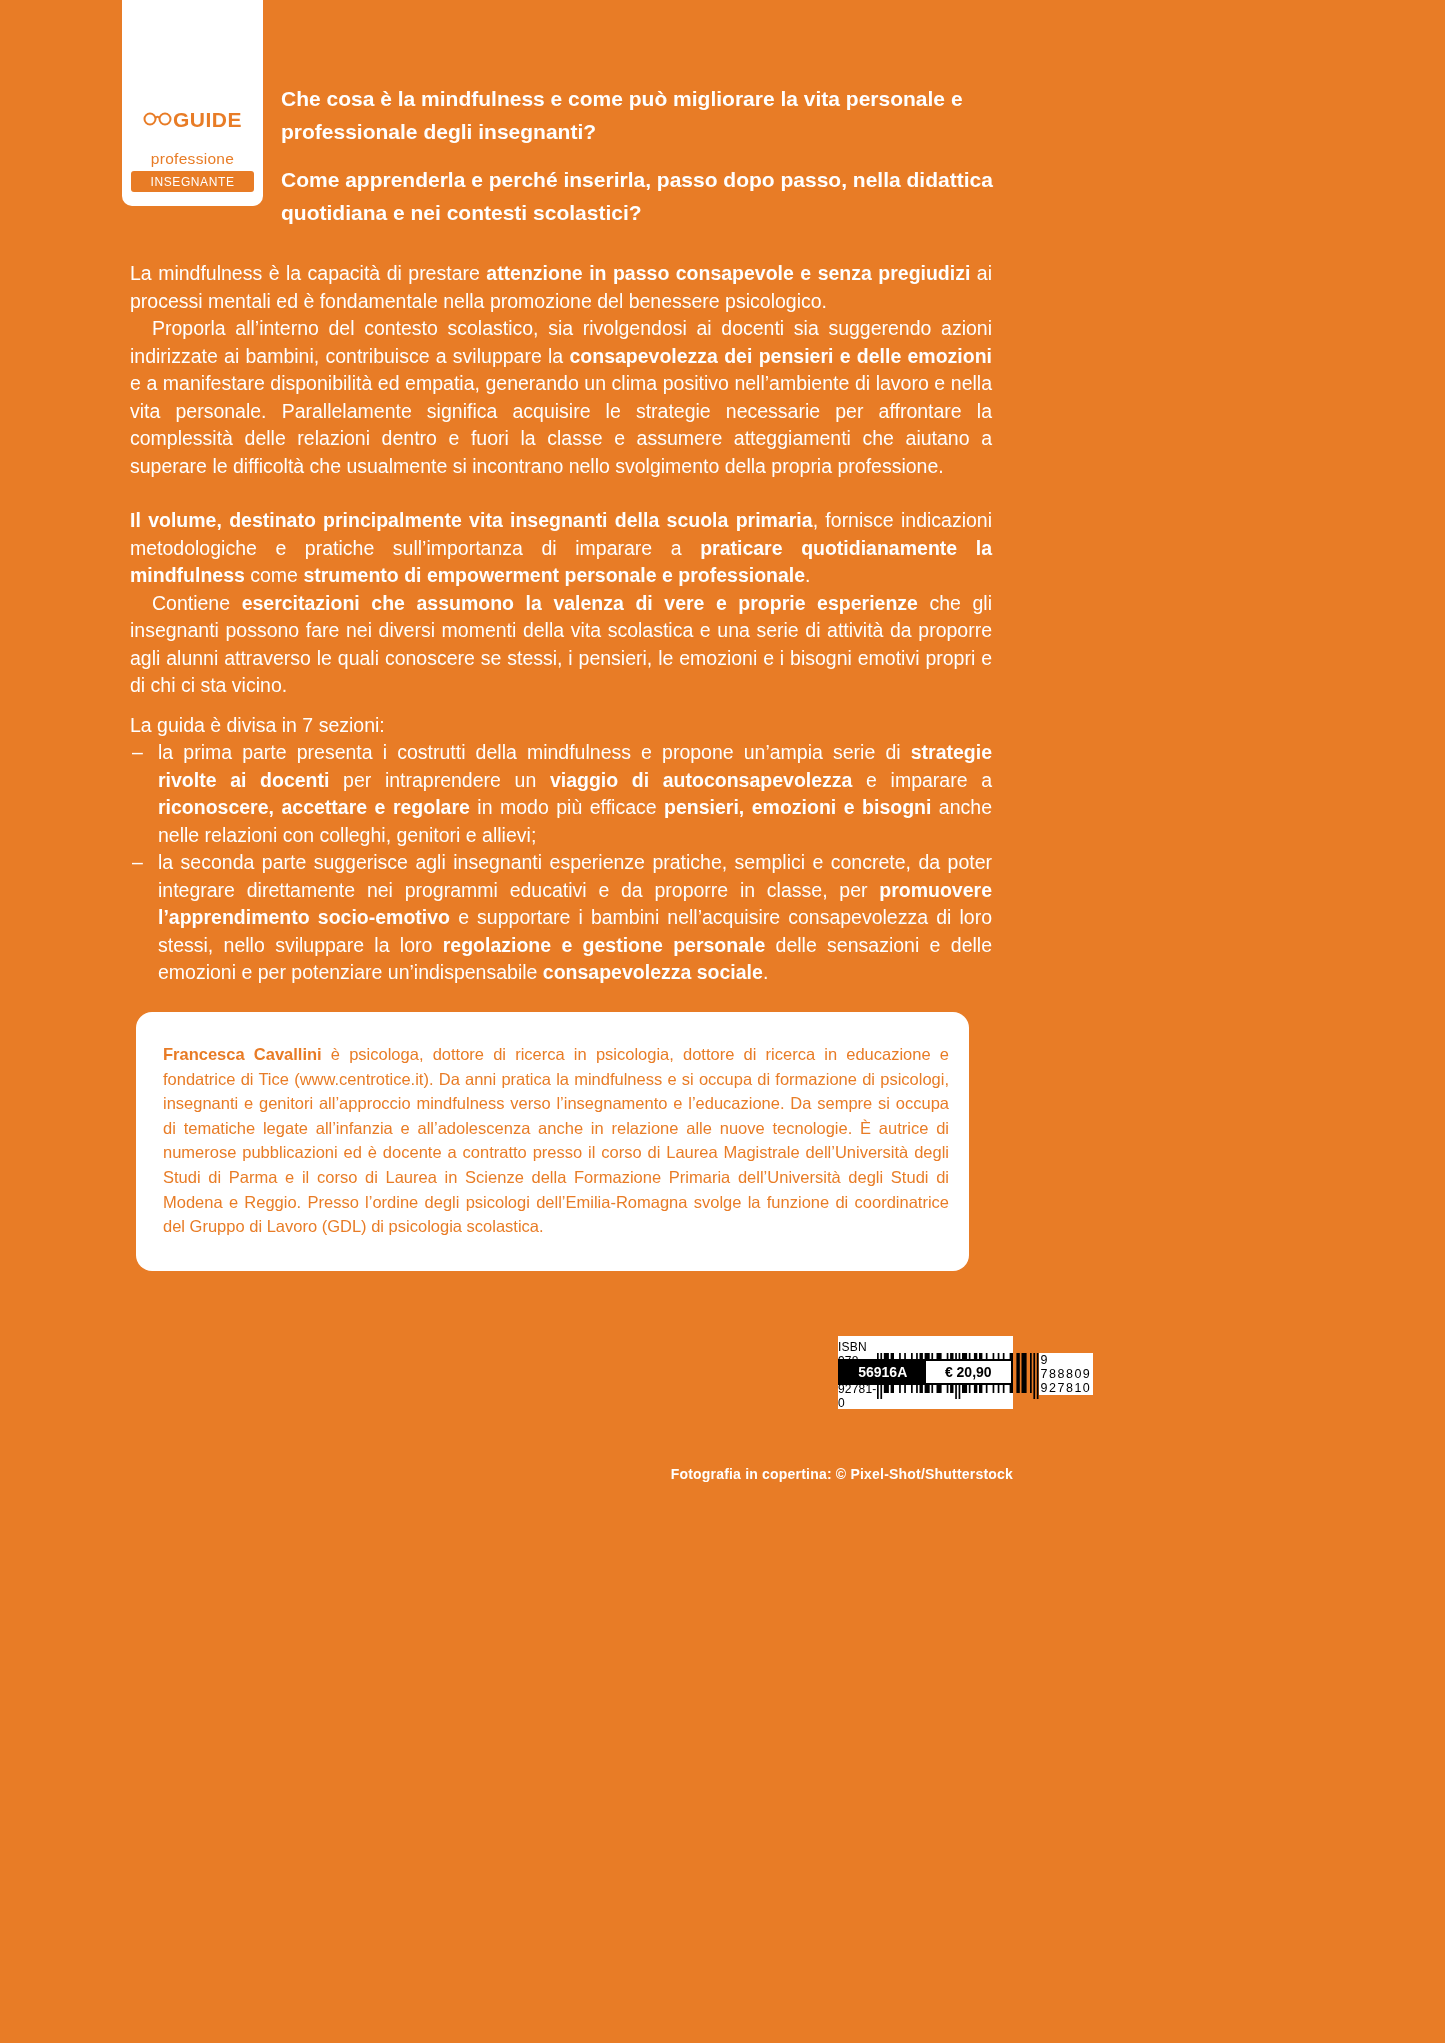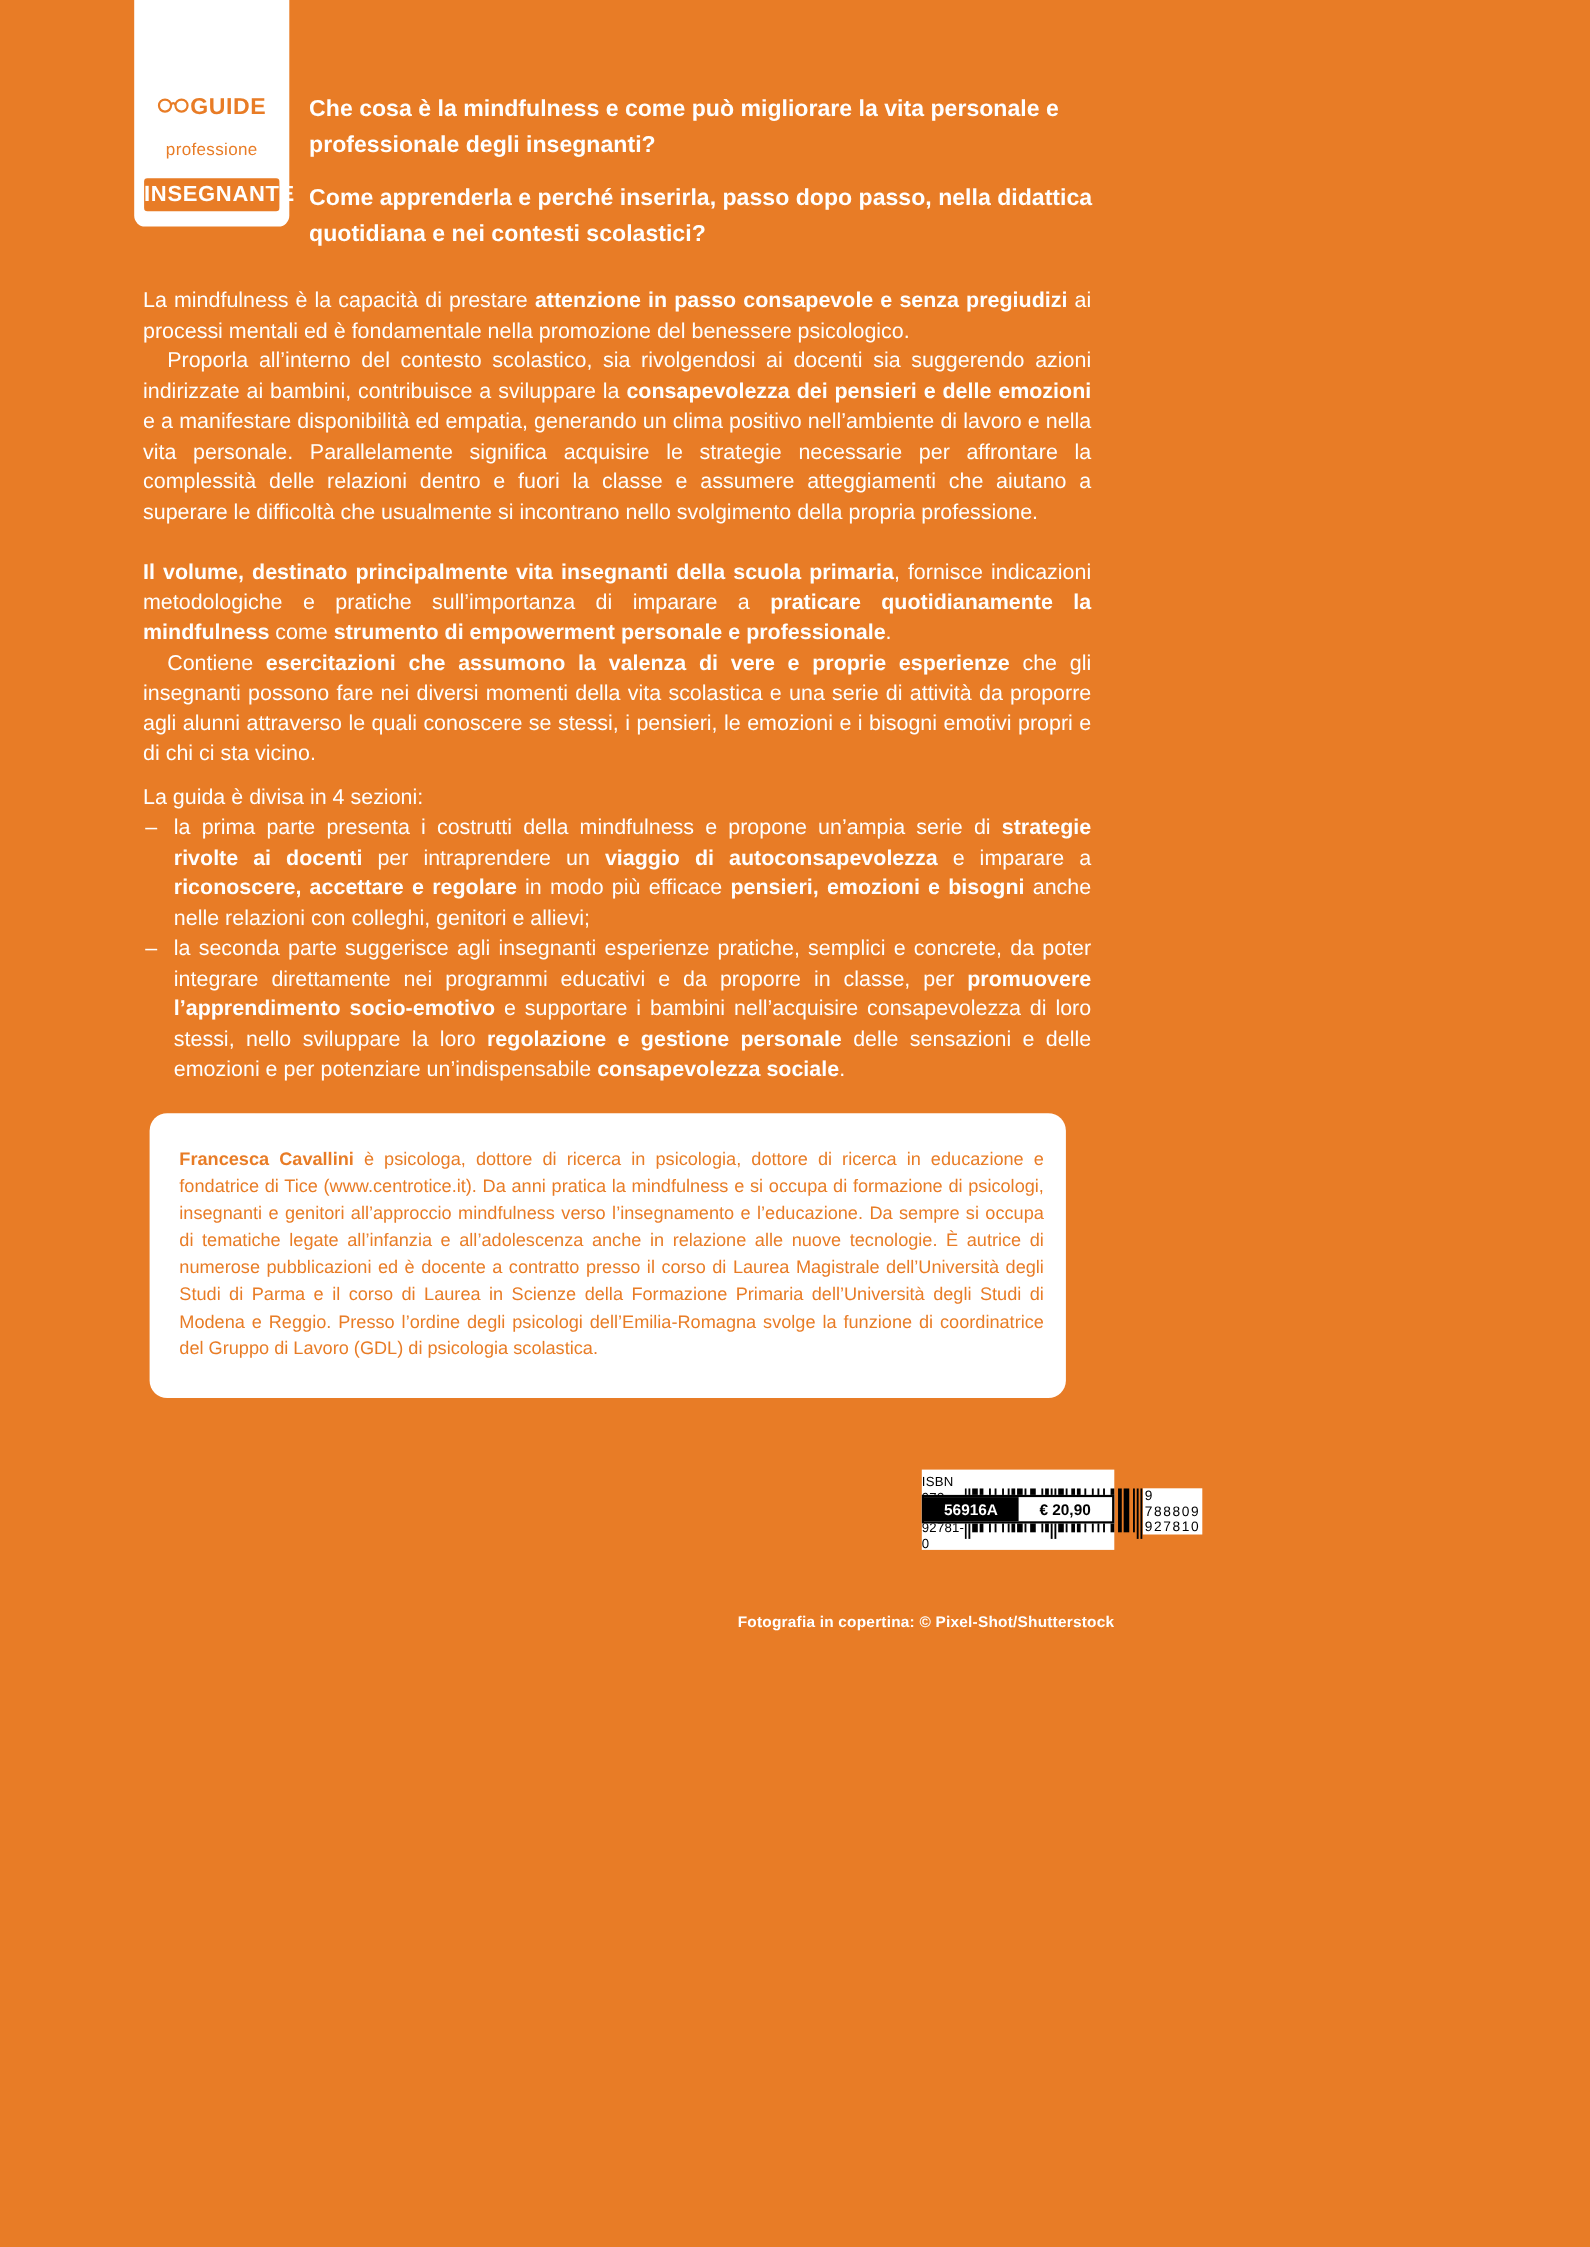--- a/index.html
+++ b/index.html
@@ -14,22 +14,22 @@
   .logo-box {
     position:absolute; left:122px; top:0; width:141px; height:206px;
     background:var(--white); border-radius:0 0 10px 10px;
     display:flex; flex-direction:column; justify-content:flex-end;
     align-items:center; padding:0 9px 14px;
   }
   .logo-row { display:flex; align-items:center; gap:0;text-align:right; }
   .logo-guide { color:var(--orange); font-weight:bold; font-size:21px; letter-spacing:0.5px; }
   .logo-prof { color:var(--orange); font-size:15.5px; margin-top:18px; letter-spacing:0.3px; }
   .logo-insegnante {
-    background:var(--orange); color:var(--white); font-weight:bold; font-size:20px;
-    letter-spacing:0.6px; margin-top:16px; padding:4px 0 3px; width:100%;
+    background:var(--orange); color:var(--white); font-weight:normal; font-size:12px;
+    letter-spacing:0.6px; margin-top:3px; padding:4px 0 3px; width:100%;
     text-align:center; border-radius:3px;
   }
 
   
   .questions { position:absolute; left:281px; top:82px; width:724px; color:var(--white); }
   .q { font-weight:bold; font-size:21px; line-height:33px; margin:0 0 15px; }
 
   
   .body-text {
     position:absolute; left:130px; top:260px; width:862px;
@@ -102,21 +102,21 @@
   <div class="questions">
     <p class="q">Che cosa è la mindfulness e come può migliorare la vita personale e professionale degli insegnanti?</p>
     <p class="q">Come apprenderla e perché inserirla, passo dopo passo, nella didattica quotidiana e nei contesti scolastici?</p>
   </div>
 
   <div class="body-text">
     <p class="para"><span>La mindfulness è la capacità di prestare </span><span class="b">attenzione in passo consapevole e senza pregiudizi</span><span> ai processi mentali ed è fondamentale nella promozione del benessere psicologico.</span></p>
     <p class="para indent"><span>Proporla all’interno del contesto scolastico, sia rivolgendosi ai docenti sia suggerendo azioni indirizzate ai bambini, contribuisce a sviluppare la </span><span class="b">consapevolezza dei pensieri e delle emozioni</span><span> e a manifestare disponibilità ed empatia, generando un clima positivo nell’ambiente di lavoro e nella vita personale. Parallelamente significa acquisire le strategie necessarie per affrontare la complessità delle relazioni dentro e fuori la classe e assumere atteggiamenti che aiutano a superare le difficoltà che usualmente si incontrano nello svolgimento della propria professione.</span></p>
     <p class="para gap-lg"><span class="b">Il volume, destinato principalmente vita insegnanti della scuola primaria</span><span>, fornisce indicazioni metodologiche e pratiche sull’importanza di imparare a </span><span class="b">praticare quotidianamente la mindfulness</span><span> come </span><span class="b">strumento di empowerment personale e professionale</span><span>.</span></p>
     <p class="para indent"><span>Contiene </span><span class="b">esercitazioni che assumono la valenza di vere e proprie esperienze</span><span> che gli insegnanti possono fare nei diversi momenti della vita scolastica e una serie di attività da proporre agli alunni attraverso le quali conoscere se stessi, i pensieri, le emozioni e i bisogni emotivi propri e di chi ci sta vicino.</span></p>
-    <p class="para gap-sm">La guida è divisa in 4 sezioni:</p>
+    <p class="para gap-sm">La guida è divisa in 7 sezioni:</p>
     <div class="bullet">
       <span class="dash">–</span>
       <span><span>la prima parte presenta i costrutti della mindfulness e propone un’ampia serie di </span><span class="b">strategie rivolte ai docenti</span><span> per intraprendere un </span><span class="b">viaggio di autoconsapevolezza</span><span> e imparare a </span><span class="b">riconoscere, accettare e regolare</span><span> in modo più efficace </span><span class="b">pensieri, emozioni e bisogni</span><span> anche nelle relazioni con colleghi, genitori e allievi;</span></span>
     </div>
     <div class="bullet">
       <span class="dash">–</span>
       <span><span>la seconda parte suggerisce agli insegnanti esperienze pratiche, semplici e concrete, da poter integrare direttamente nei programmi educativi e da proporre in classe, per </span><span class="b">promuovere l’apprendimento socio-emotivo</span><span> e supportare i bambini nell’acquisire consapevolezza di loro stessi, nello sviluppare la loro </span><span class="b">regolazione e gestione personale</span><span> delle sensazioni e delle emozioni e per potenziare un’indispensabile </span><span class="b">consapevolezza sociale</span><span>.</span></span>
     </div>
   </div>
 

